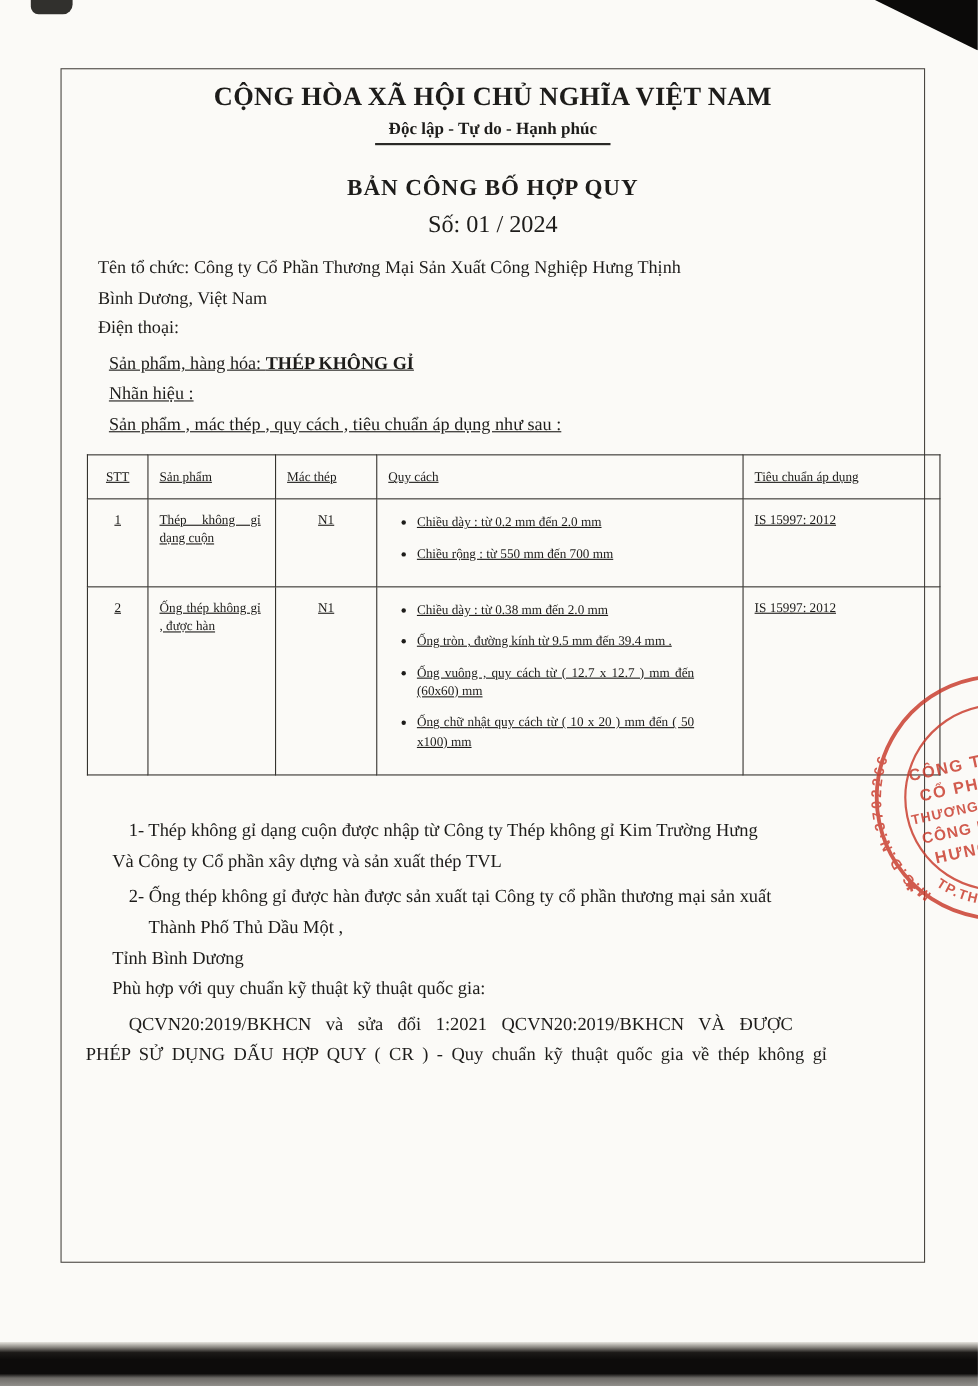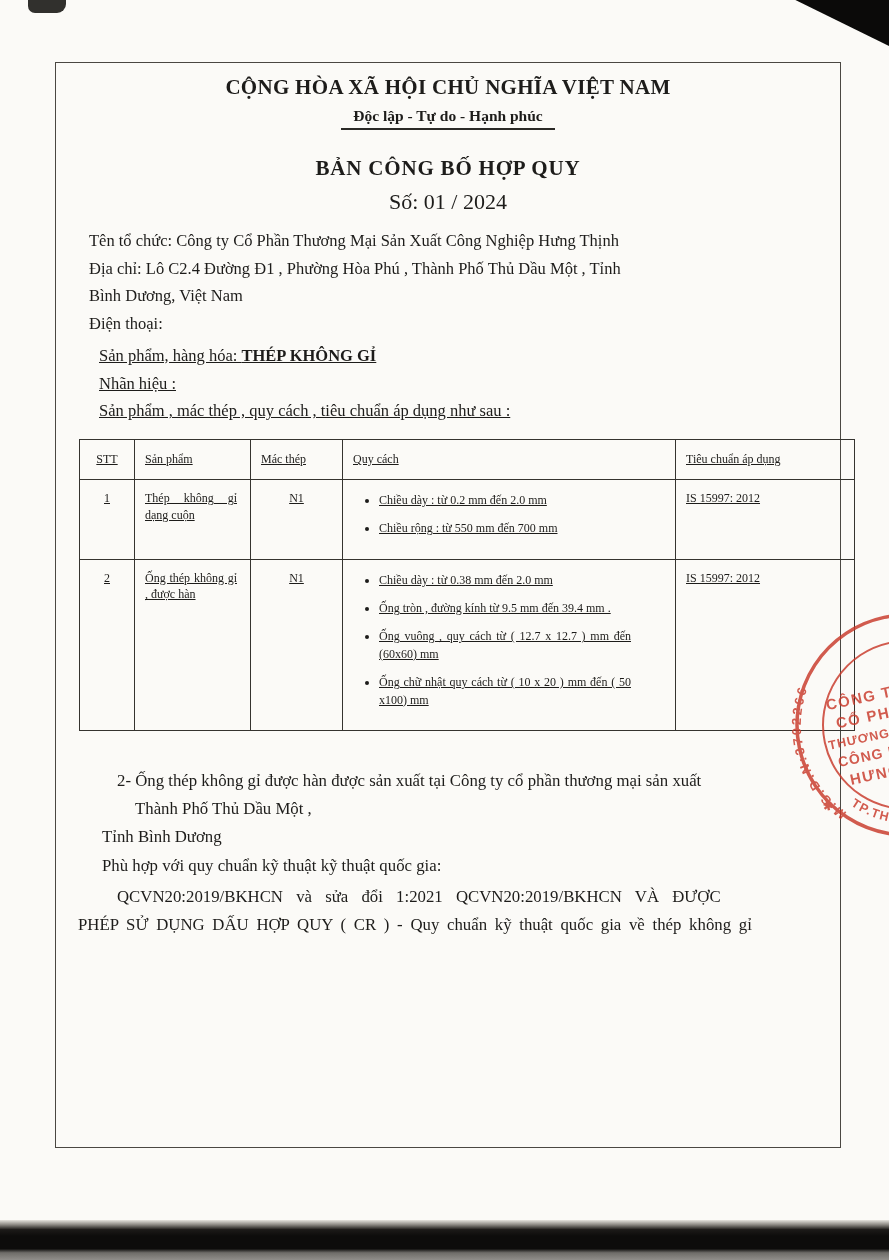--- a/index.html
+++ b/index.html
@@ -31,21 +31,21 @@
 
   
   .frame {
     position: absolute; left: 55px; top: 62px;
     width: 786px; height: 1086px;
     border: 1px solid #4a4742;
     padding: 12px 17px 0 17px;
   }
 
   .center { text-align: center; }
-  .country { font-size: 21px; font-weight: bold; letter-spacing: .3px; }
+  .country { font-size: 24px; font-weight: bold; letter-spacing: .3px; }
   .motto-wrap { margin-top: 6px; }
   .motto {
     display: inline-block; font-size: 15.5px; font-weight: bold;
     border-bottom: 2px solid #2a2926; padding: 1px 12px 3px;
   }
   .doc-title { margin-top: 26px; font-size: 21px; font-weight: bold; letter-spacing: .8px; }
   .doc-number { margin-top: 8px; font-size: 22px; }
 
   .info { margin: 12px 4px 0 16px; font-size: 16.5px; line-height: 1.68; }
   .indent { margin-left: 10px; text-decoration: underline; }
@@ -98,21 +98,20 @@
   <div class="center country">CỘNG HÒA XÃ HỘI CHỦ NGHĨA VIỆT NAM</div>
   <div class="center motto-wrap">
     <span class="motto">Độc lập - Tự do - Hạnh phúc</span>
   </div>
 
   <div class="center doc-title">BẢN CÔNG BỐ HỢP QUY</div>
   <div class="center doc-number">Số: 01 / 2024</div>
 
   <div class="info">
     <div>Tên tổ chức: Công ty Cổ Phần Thương Mại Sản Xuất Công Nghiệp Hưng Thịnh</div>
-    <div>Địa chỉ: Lô C2.4 Đường Đ1 , Phường Hòa Phú , Thành Phố Thủ Dầu Một , Tỉnh</div>
     <div>Bình Dương, Việt Nam</div>
     <div>Điện thoại:</div>
     <div class="indent product-line"><span>Sản phẩm, hàng hóa: </span><b>THÉP KHÔNG GỈ</b></div>
     <div class="indent">Nhãn hiệu :</div>
     <div class="indent">Sản phẩm , mác thép , quy cách , tiêu chuẩn áp dụng như sau :</div>
   </div>
 
   <table class="spec">
     <colgroup>
       <col style="width:55px">
@@ -154,20 +153,22 @@
             <li>Ống vuông , quy cách từ ( 12.7 x 12.7 ) mm đến (60x60) mm</li>
             <li>Ống chữ nhật quy cách từ ( 10 x 20 ) mm đến ( 50 x100) mm</li>
           </ul>
         </td>
         <td>IS 15997: 2012</td>
       </tr>
     </tbody>
   </table>
 
   <div class="notes">
+    <div class="n-a">1- Thép không gỉ dạng cuộn được nhập từ Công ty Thép không gỉ Kim Trường Hưng</div>
+    <div class="n-b">Và Công ty Cổ phần xây dựng và sản xuất thép TVL</div>
     <div class="n-c">2- Ống thép không gỉ được hàn được sản xuất tại Công ty cổ phần thương mại sản xuất</div>
     <div class="n-e">Thành Phố Thủ Dầu Một ,</div>
     <div class="n-f">Tỉnh Bình Dương</div>
     <div class="n-g">Phù hợp với quy chuẩn kỹ thuật kỹ thuật quốc gia:</div>
     <div class="n-h">QCVN20:2019/BKHCN và sửa đổi 1:2021 QCVN20:2019/BKHCN VÀ ĐƯỢC</div>
     <div class="n-i">PHÉP SỬ DỤNG DẤU HỢP QUY ( CR ) - Quy chuẩn kỹ thuật quốc gia về thép không gỉ</div>
   </div>
 
 </div>
 

